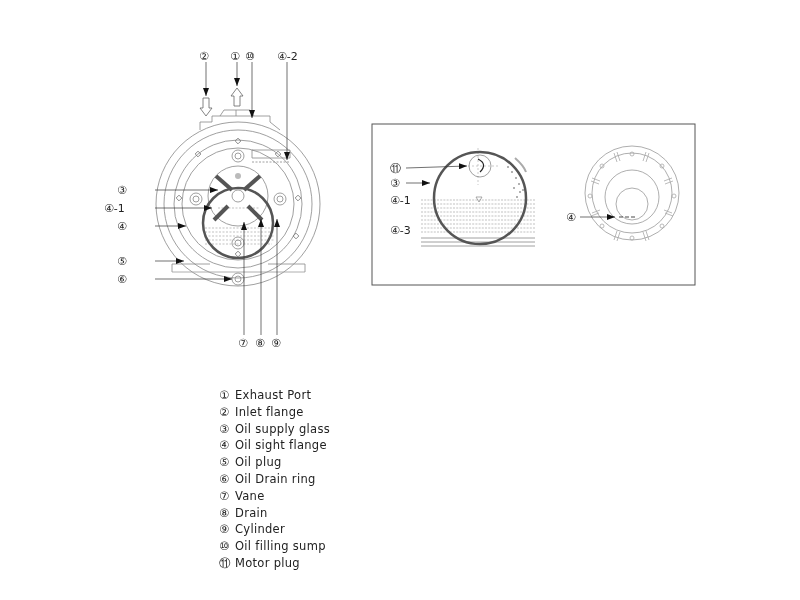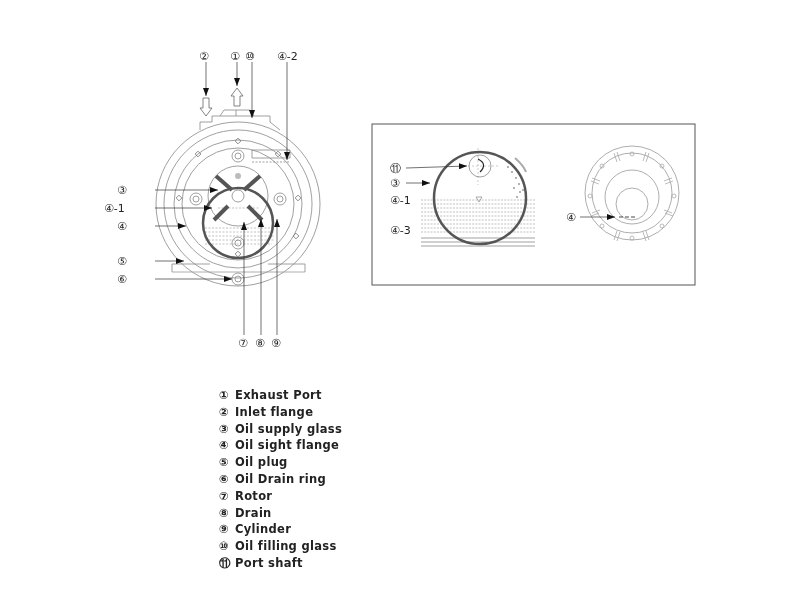--- a/index.html
+++ b/index.html
@@ -1,19 +1,19 @@
 <!DOCTYPE html>
 <html><head>
   <meta charset="utf-8">
   <style>
     html, body { margin: 0; padding: 0; background: #ffffff; }
     body { width: 800px; height: 600px; position: relative; overflow: hidden; font-family: "DejaVu Sans", sans-serif; }
     #diagram { position: absolute; left: 0; top: 0; width: 800px; height: 600px; }
     .lbl { font-family: "DejaVu Sans", sans-serif; font-size: 11px; fill: #222; }
-    .legend { position: absolute; left: 219px; top: 387px; font-weight: bold; }
+    .legend { position: absolute; left: 219px; top: 387px; }
     .legend-item { height: 16.8px; line-height: 16.8px; font-size: 11.5px; color: #222; white-space: nowrap; letter-spacing: 0.3px; }
     .legend-item .num { display: inline-block; width: 16px; }
   </style>
 </head>
 <body>
 
 <svg id="diagram" viewBox="0 0 800 600" xmlns="http://www.w3.org/2000/svg">
   <defs>
     <marker id="arr" markerWidth="8" markerHeight="6" refX="8" refY="3" orient="auto" markerUnits="userSpaceOnUse">
       <path d="M0,0 L8,3 L0,6 z" fill="#111"></path>
@@ -202,18 +202,18 @@
   <text class="lbl" x="566" y="221">④</text>
 </svg>
 
 <div class="legend">
   <div class="legend-item"><span class="num">①</span><span>Exhaust Port</span></div>
   <div class="legend-item"><span class="num">②</span><span>Inlet flange</span></div>
   <div class="legend-item"><span class="num">③</span><span>Oil supply glass</span></div>
   <div class="legend-item"><span class="num">④</span><span>Oil sight flange</span></div>
   <div class="legend-item"><span class="num">⑤</span><span>Oil plug</span></div>
   <div class="legend-item"><span class="num">⑥</span><span>Oil Drain ring</span></div>
-  <div class="legend-item"><span class="num">⑦</span><span>Rotor</span></div>
+  <div class="legend-item"><span class="num">⑦</span><span>Vane</span></div>
   <div class="legend-item"><span class="num">⑧</span><span>Drain</span></div>
   <div class="legend-item"><span class="num">⑨</span><span>Cylinder</span></div>
-  <div class="legend-item"><span class="num">⑩</span><span>Oil filling glass</span></div>
-  <div class="legend-item"><span class="num">⑪</span><span>Port shaft</span></div>
+  <div class="legend-item"><span class="num">⑩</span><span>Oil filling sump</span></div>
+  <div class="legend-item"><span class="num">⑪</span><span>Motor plug</span></div>
 </div>
 
 </body></html>

